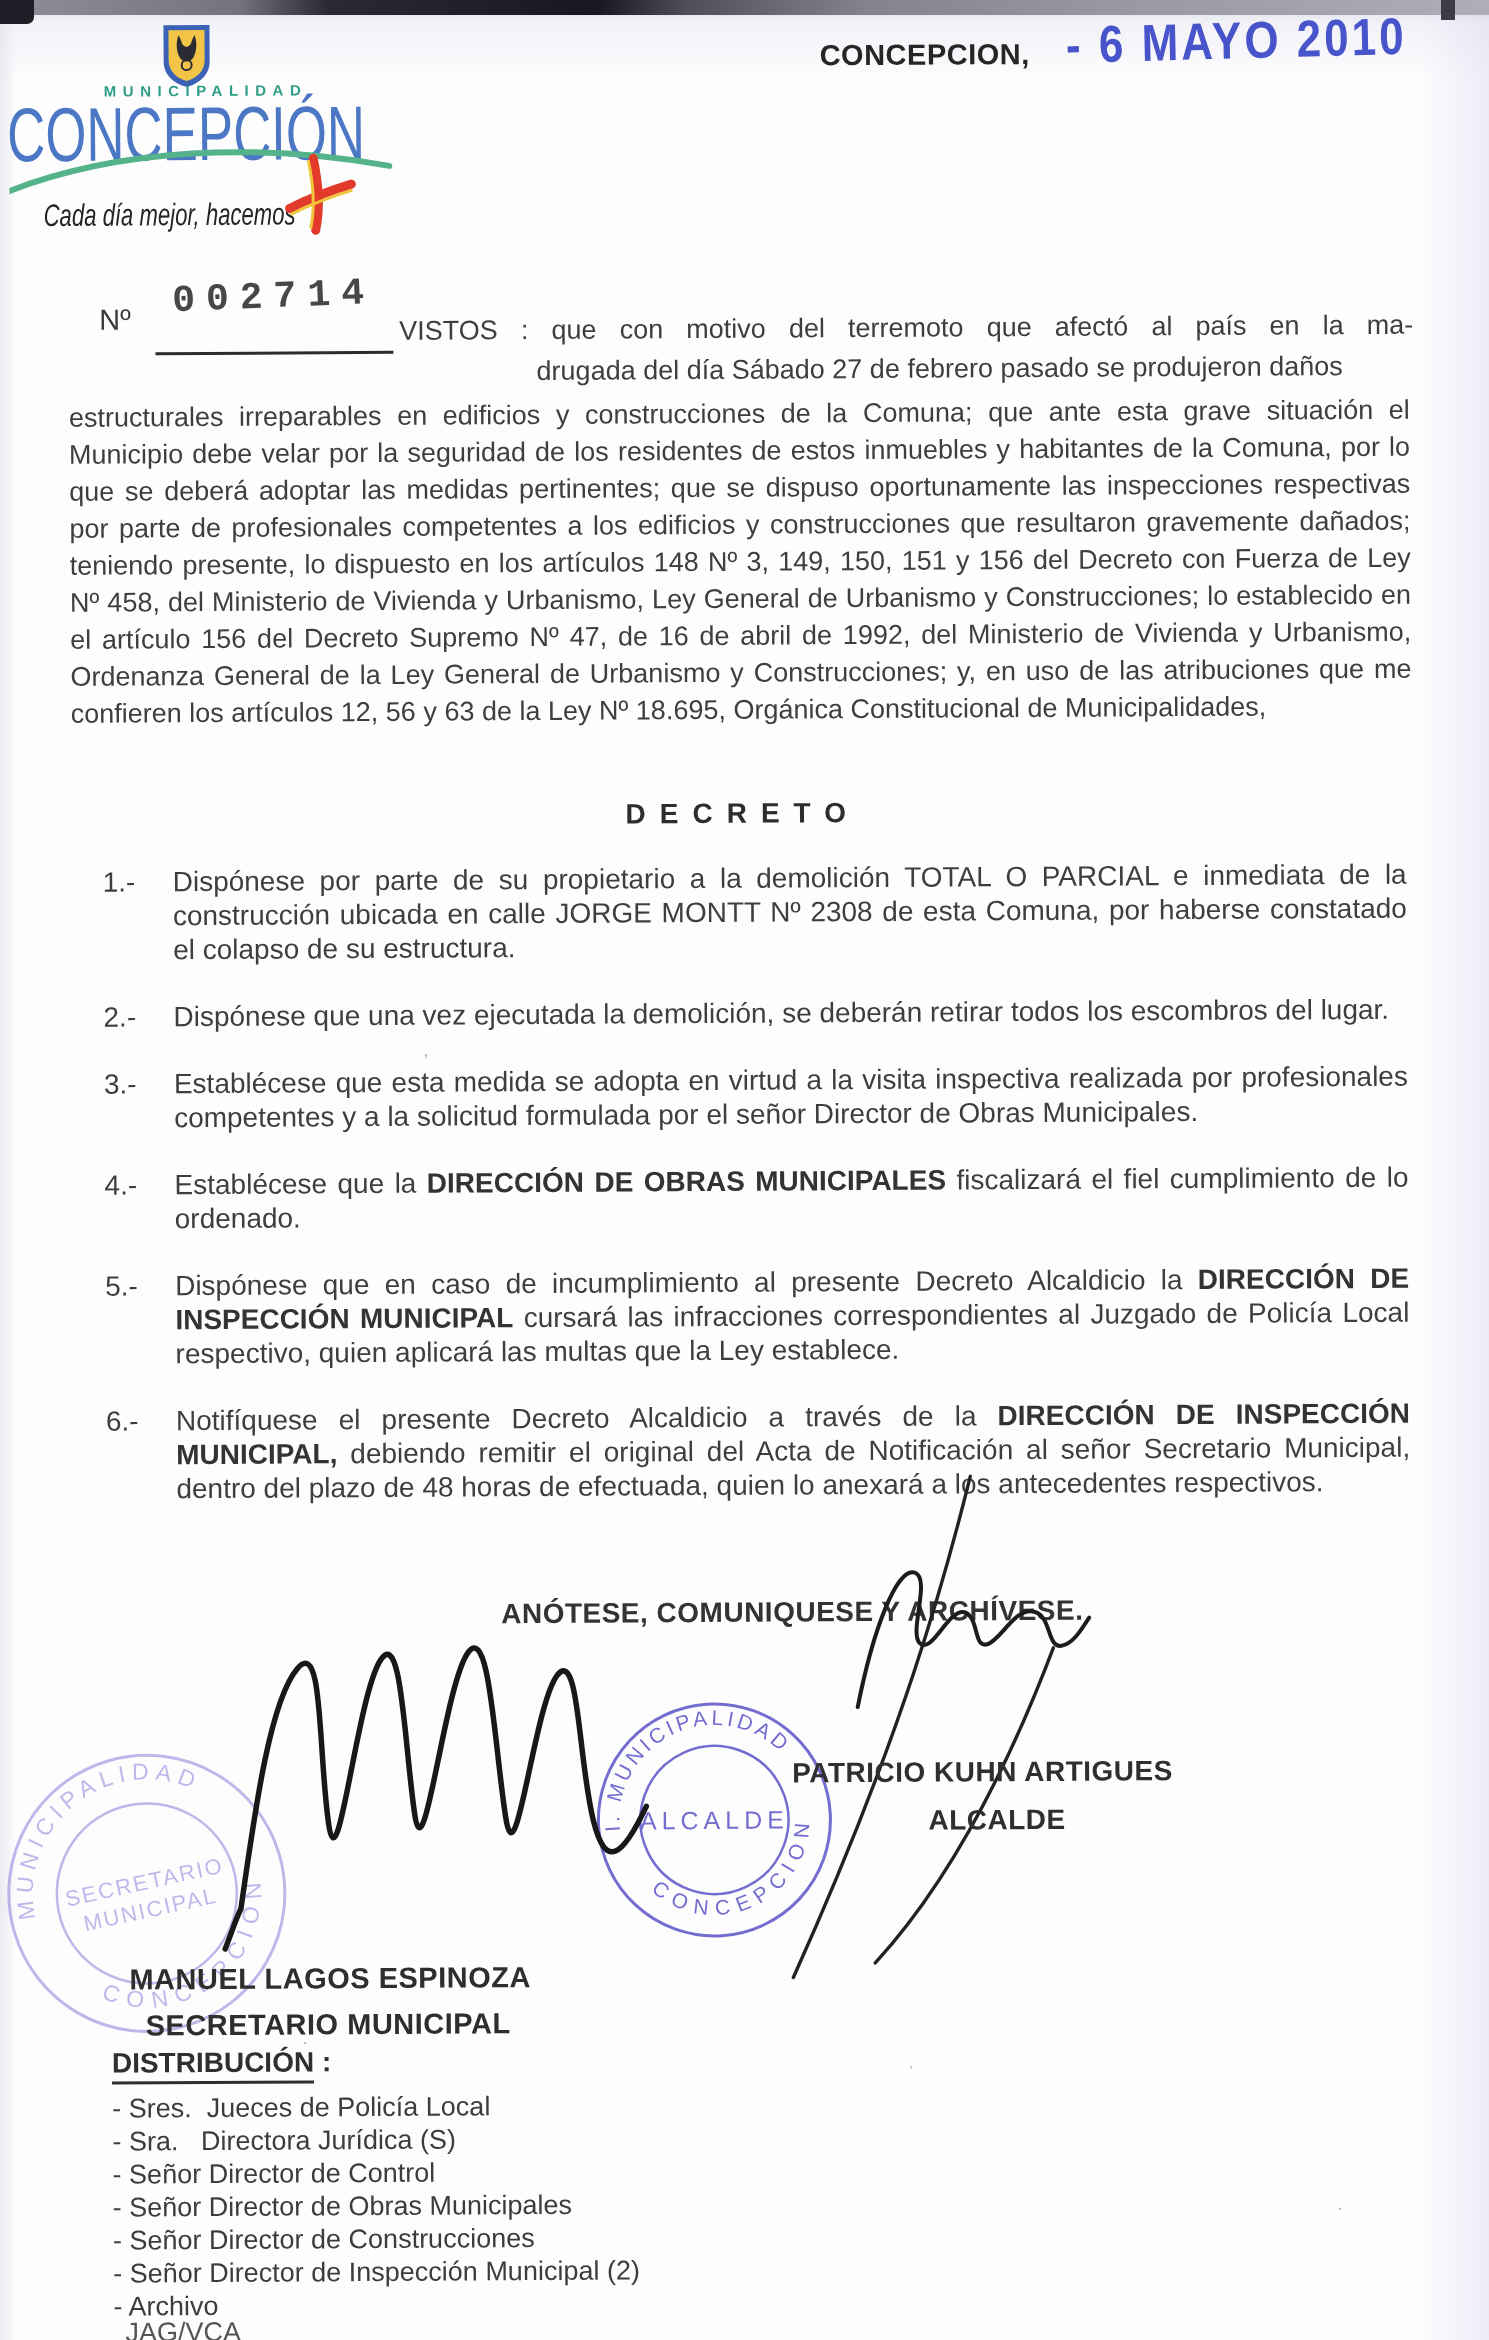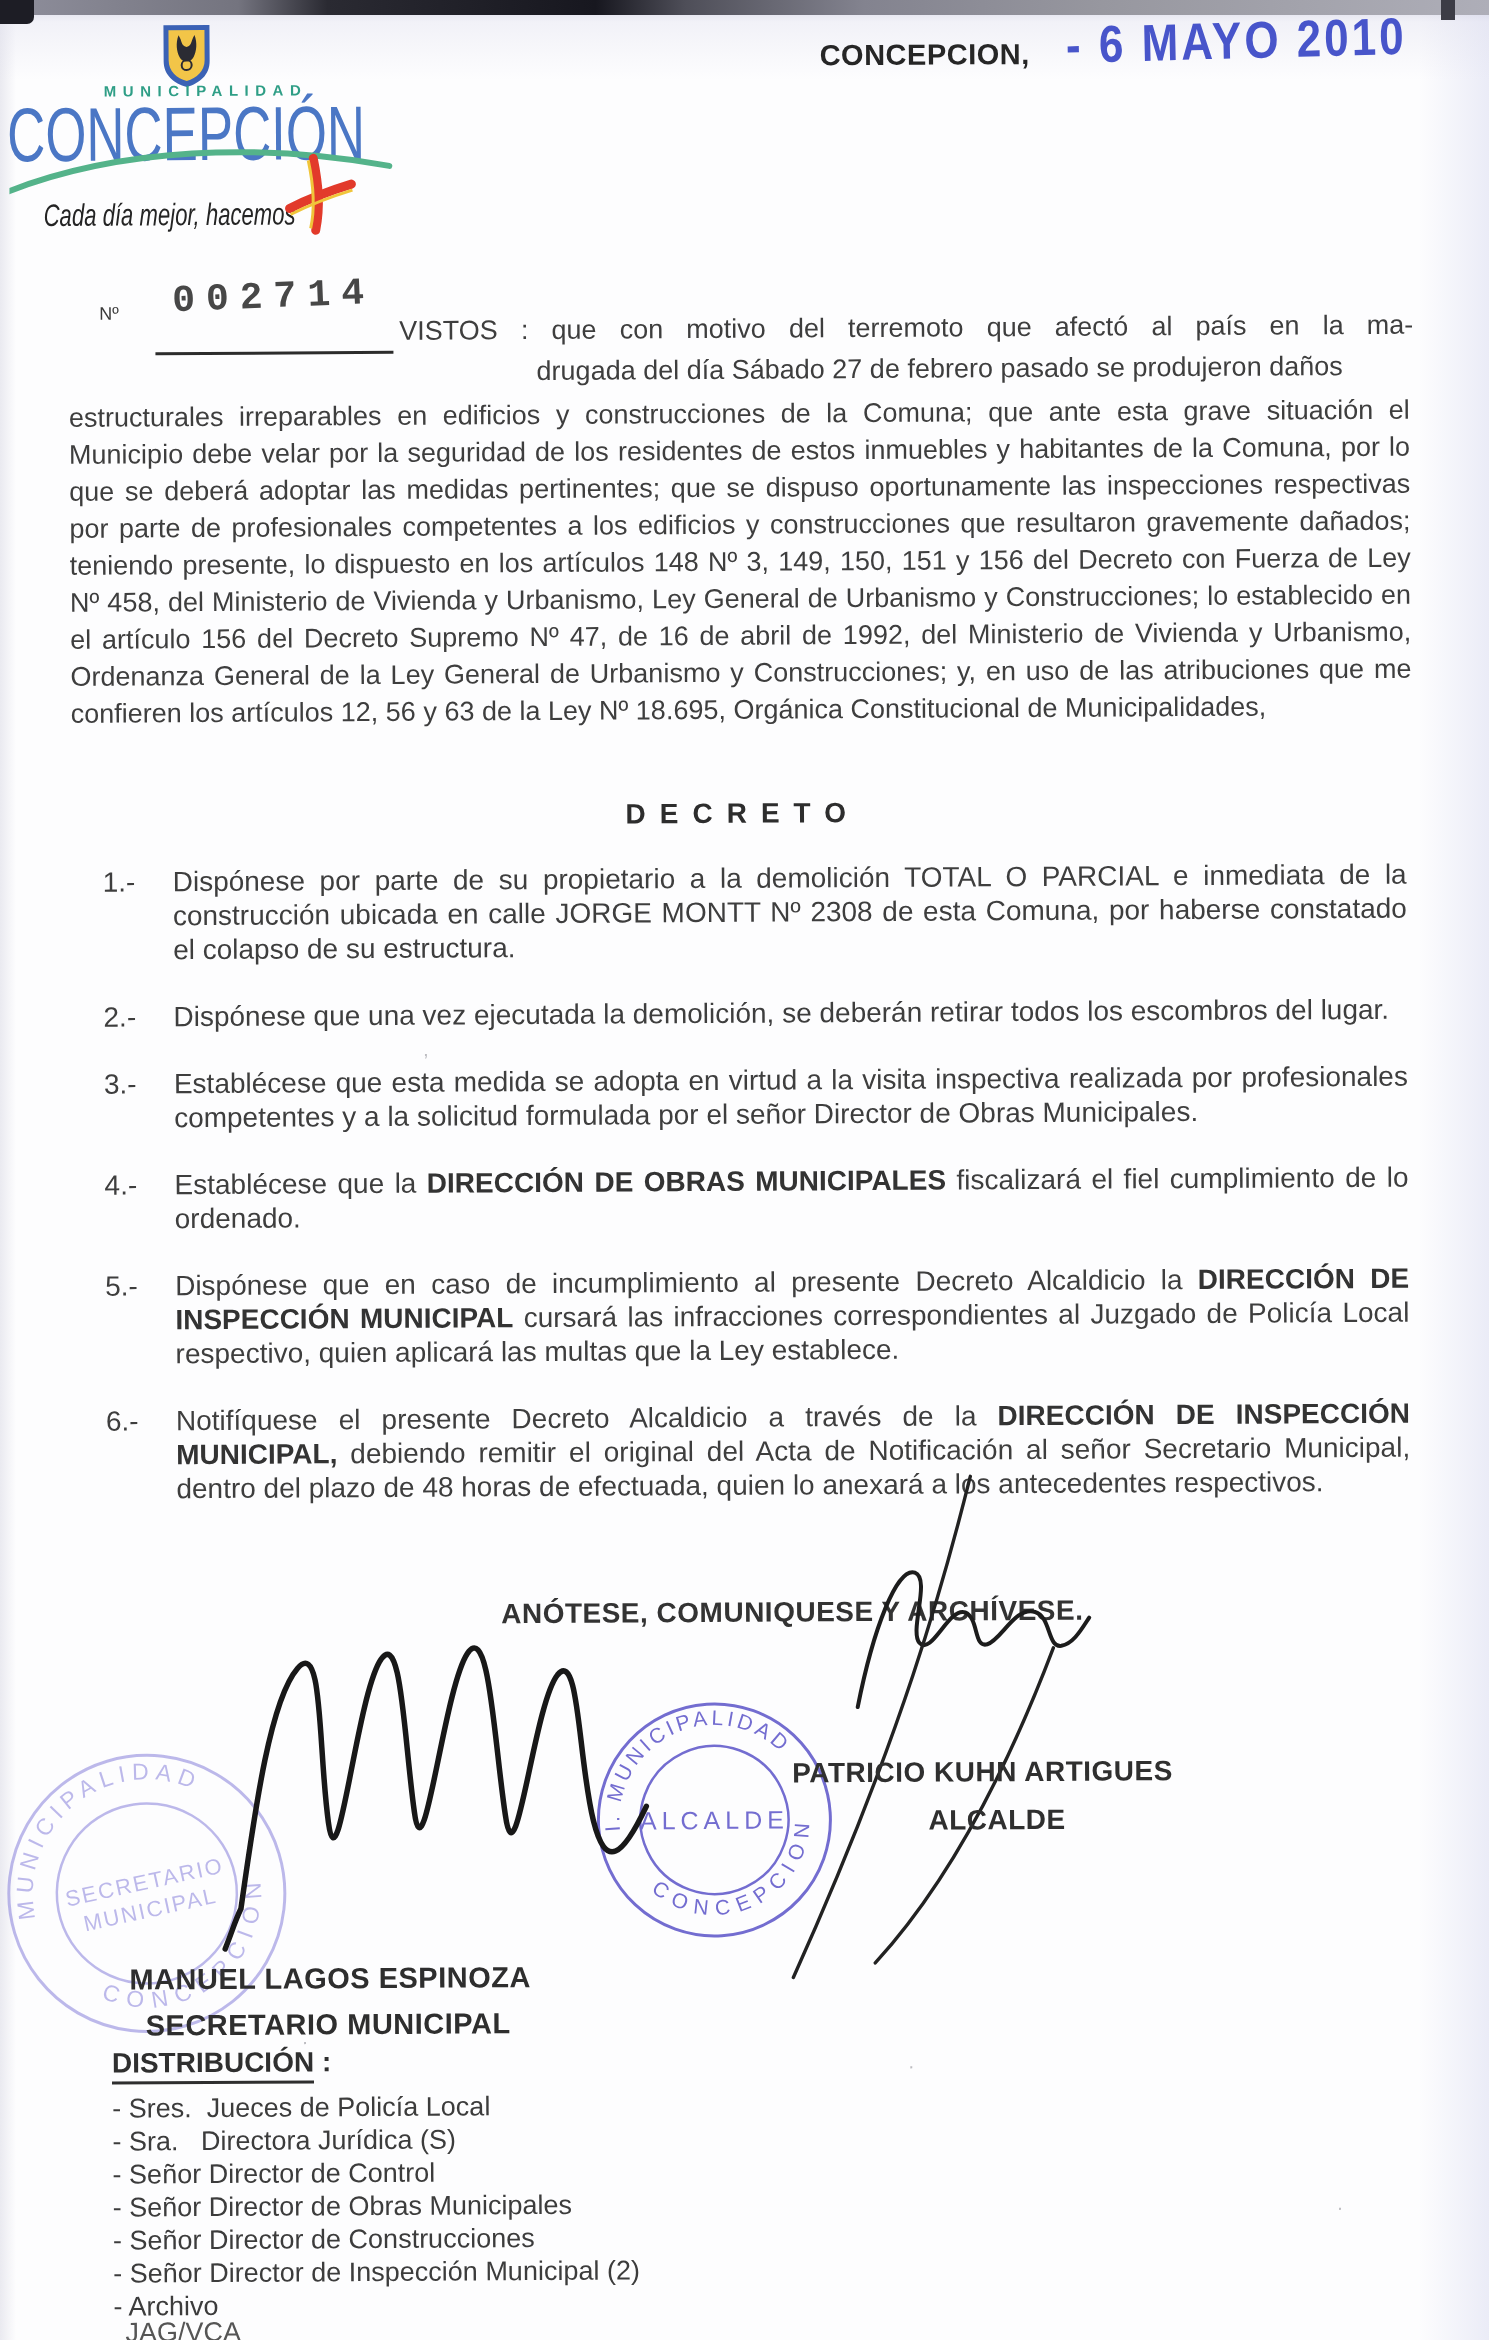--- a/index.html
+++ b/index.html
@@ -12,21 +12,21 @@
       #fdfdfe;}
   .doc{position:absolute;inset:0;transform:rotate(-0.35deg);transform-origin:700px 1100px;}
   .abs{position:absolute;}
   .scanbar{position:absolute;top:0;left:0;width:1489px;height:15px;
     background:linear-gradient(90deg,#8f8f9c 0%,#74747f 16%,#2a2a32 22%,#17171f 40%,#4e4e58 46%,#83838f 58%,#97979f 74%,#aeaeb8 100%);}
   .cornerblot{position:absolute;top:0;left:0;width:34px;height:24px;background:#1d1d25;border-radius:0 0 7px 0;}
   .tick{position:absolute;top:0;left:1441px;width:14px;height:20px;background:#3c3c46;}
   .citylabel{left:826px;top:40px;font-size:29px;font-weight:bold;color:#262626;letter-spacing:.5px;}
   .datestamp{left:1072px;top:18px;font-size:44px;font-weight:bold;color:#3b49c7;letter-spacing:3px;
     transform:scaleY(1.18) rotate(-1deg);transform-origin:left top;opacity:.93;}
-  .numlabel{left:104px;top:300px;font-size:18px;color:#3a3a3a;}
+  .numlabel{left:104px;top:300px;font-size:29px;color:#3a3a3a;}
   .numvalue{left:178px;top:276px;font-family:"Liberation Mono",monospace;font-weight:bold;font-size:38px;
     letter-spacing:11px;color:#474747;transform:rotate(-2deg);transform-origin:left bottom;}
   .numline{left:160px;top:349px;width:238px;border-top:3px solid #2c2c2c;height:0;}
   .vline1{left:404px;top:314px;width:1014px;font-size:27px;text-align:justify;text-align-last:justify;color:#3e3e3e;}
   .vline2{left:541px;top:355px;font-size:27px;color:#3e3e3e;}
   .vbody{left:73px;top:396px;width:1341px;font-size:27px;line-height:37px;text-align:justify;color:#3e3e3e;}
   .heading{left:0;right:0;top:798px;text-align:center;font-size:28px;font-weight:bold;letter-spacing:14px;color:#2d2d2d;}
   .items{left:0;top:862px;width:1489px;}
   .ditem{display:flex;margin-bottom:33px;font-size:28px;line-height:34px;color:#3e3e3e;}
   .dnum{flex:none;width:70px;margin-left:104px;}

